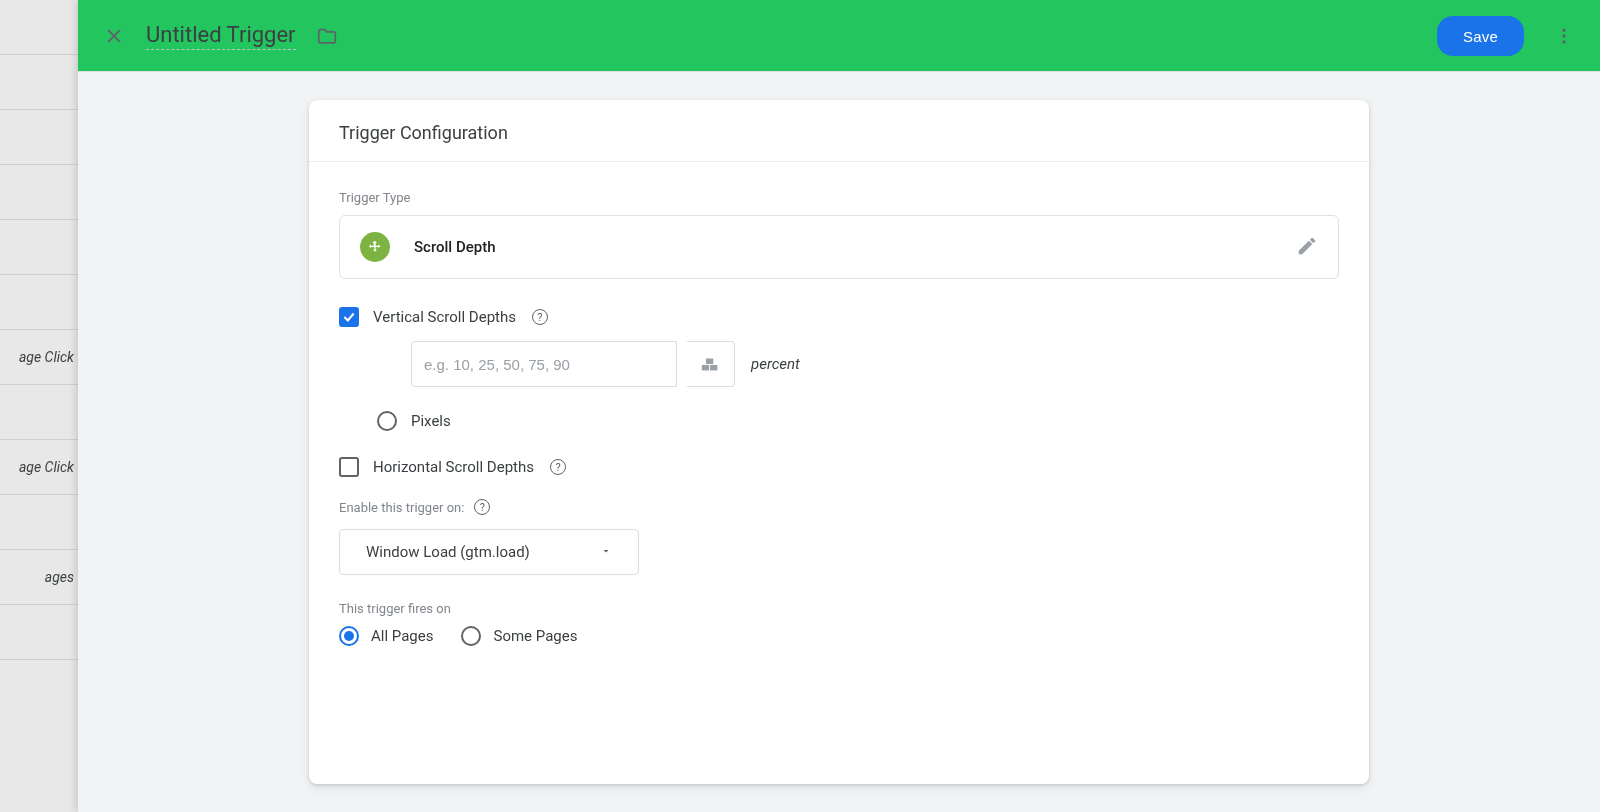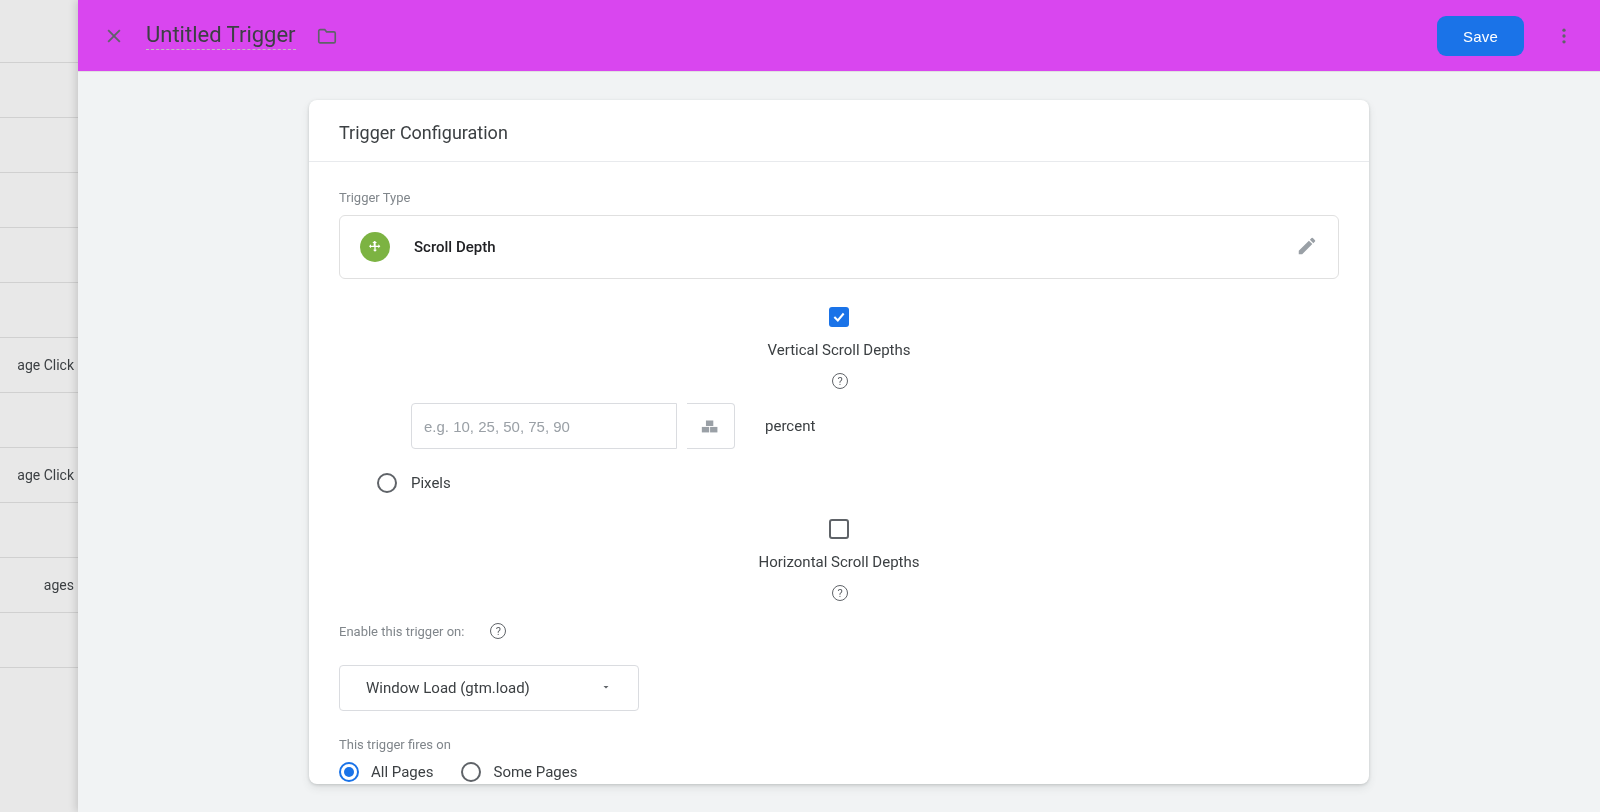--- a/index.html
+++ b/index.html
@@ -12,21 +12,22 @@
     overflow: hidden;
   }
 
   
   .bg-list {
     position: absolute;
     left: 0; top: 0;
     width: 78px;
     height: 100%;
     background: #e8e8e8;
-    padding-top: 8px;
+    padding-top: 0;
+    font-style: italic;
   }
   .bg-list .row {
     height: 55px;
     border-bottom: 1px solid #d0d0d0;
     display: flex;
     align-items: center;
     justify-content: flex-end;
     padding-right: 4px;
     font-size: 14px;
     color: #3c4043;
@@ -39,21 +40,21 @@
     left: 78px; right: 0; top: 0; bottom: 0;
     background: #f1f3f4;
     box-shadow: -2px 0 8px rgba(0,0,0,0.15);
     display: flex;
     flex-direction: column;
   }
 
   
   .header {
     height: 72px;
-    background: #d946ef;
+    background: #22c55e;
     border-bottom: 1px solid #e0e0e0;
     display: flex;
     align-items: center;
     padding: 0 24px;
     gap: 20px;
   }
   .close-btn {
     width: 24px; height: 24px;
     display: flex; align-items: center; justify-content: center;
     cursor: pointer;
@@ -68,21 +69,21 @@
   }
   .folder-icon {
     color: #5f6368;
     display: flex; align-items: center;
   }
   .header-spacer { flex: 1; }
   .save-btn {
     background: #1a73e8;
     color: #fff;
     border: none;
-    border-radius: 9px;
+    border-radius: 16px;
     height: 40px;
     padding: 12px 26px;
     font-size: 15px;
     font-weight: 500;
     cursor: pointer;
     letter-spacing: 0.2px;
   }
   .kebab {
     width: 24px; height: 40px;
     display: flex; align-items: center; justify-content: center;
@@ -148,21 +149,20 @@
     color: #9aa0a6;
     cursor: pointer;
   }
 
   
   .cb-row {
     display: flex;
     align-items: center;
     gap: 14px;
     margin-bottom: 14px;
-    flex-direction: column;
   }
   .checkbox, .checkbox-off {
     width: 20px; height: 20px;
     border-radius: 3px;
     display: flex; align-items: center; justify-content: center;
     cursor: pointer;
   }
   .checkbox { background: #1a73e8; }
   .checkbox-off { border: 2px solid #5f6368; background: #fff; }
   .cb-label { font-size: 15px; color: #3c4043; }
@@ -224,21 +224,22 @@
     border-left: none;
     border-radius: 0 4px 4px 0;
     background: #fff;
     display: flex; align-items: center; justify-content: center;
     cursor: pointer;
     color: #9aa0a6;
   }
   .unit-label {
     font-size: 15px;
     color: #3c4043;
-    margin-left: 20px;
+    margin-left: 6px;
+    font-style: italic;
   }
 
   
   .select-wrap {
     display: inline-flex;
     align-items: center;
     border: 1px solid #dadce0;
     border-radius: 4px;
     height: 46px;
     padding: 0 26px;
@@ -252,22 +253,22 @@
 
   
   .fires-row {
     display: flex;
     align-items: center;
     gap: 28px;
   }
   .fires-opt { display: flex; align-items: center; gap: 12px; }
 
   .enable-row {
-    display: flex; align-items: center; gap: 24px;
-    margin-bottom: 26px;
+    display: flex; align-items: center; gap: 8px;
+    margin-bottom: 14px;
   }
 
 </style>
 </head>
 <body>
 
 <div class="bg-list">
   <div class="row"></div>
   <div class="row"></div>
   <div class="row"></div>

